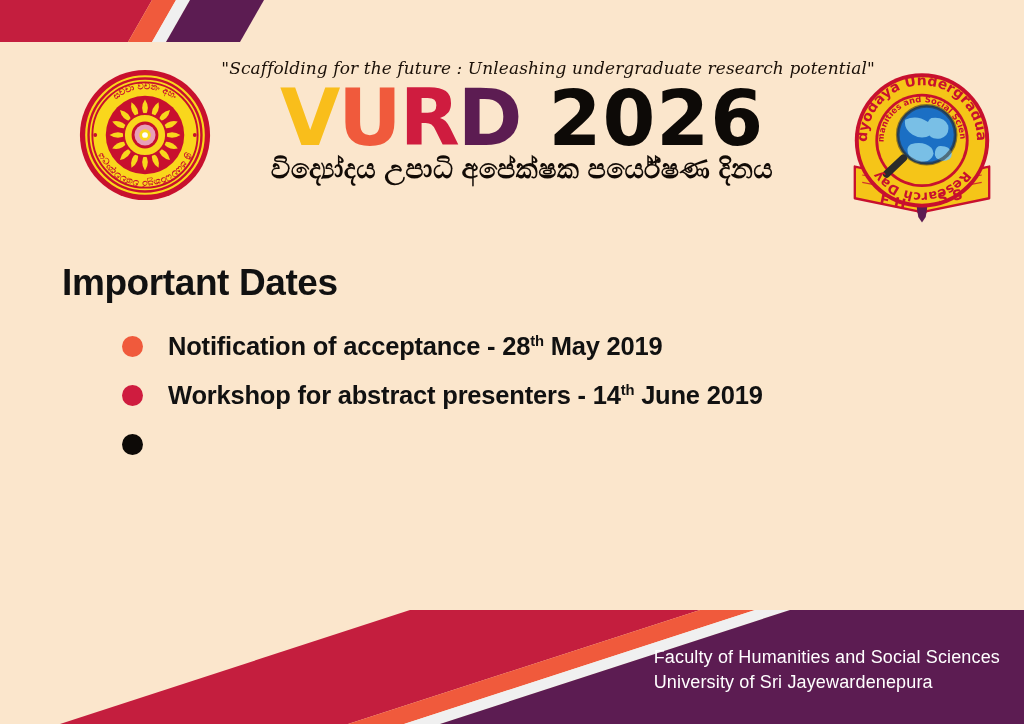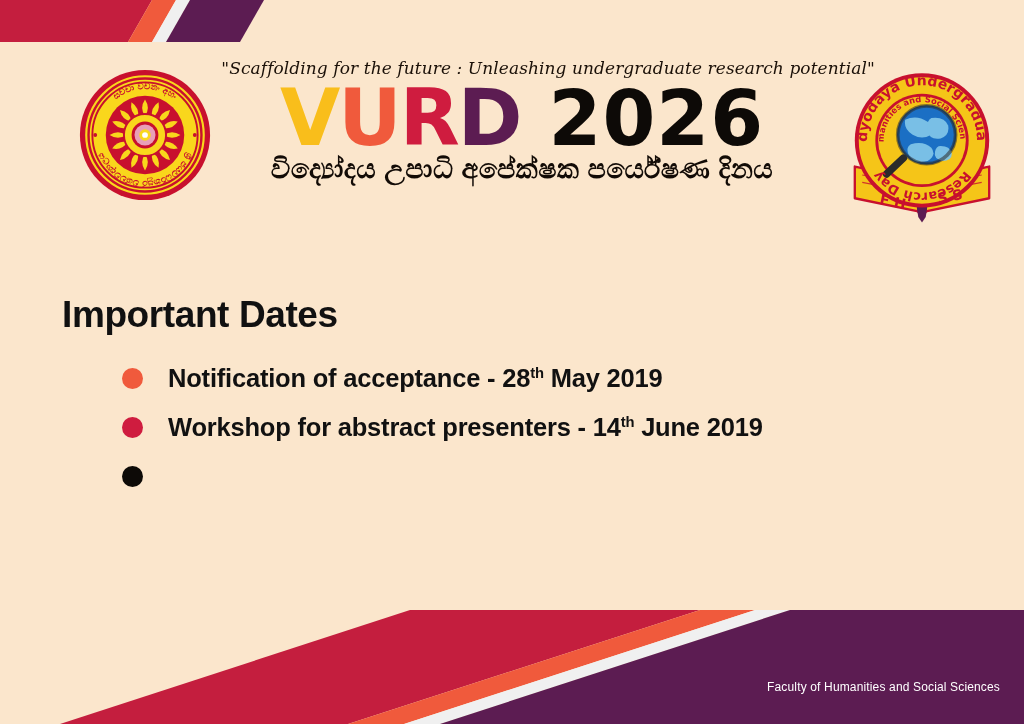--- a/index.html
+++ b/index.html
@@ -81,21 +81,20 @@
 
   
   .main { position:absolute; left:0; top:262px; width:1024px; }
   .section-title {
     margin-left:62px;
     font-family:"Liberation Sans", sans-serif;
     font-weight:bold;
     font-size:37px;
     color:#111;
     letter-spacing:-0.4px;
-    margin-top:32px;
   }
   .date-list { margin-top:18px; margin-left:122px; list-style:none; }
   .date-item {
     display:flex;
     align-items:center;
     height:49px;
   }
   .bullet {
     width:21px; height:21px;
     border-radius:50%;
@@ -111,21 +110,21 @@
     white-space:nowrap;
   }
   .date-text sup { font-size:0.58em; vertical-align:super; }
 
   
   .footer-text {
     position:absolute;
     right:24px; bottom:28px;
     color:#ffffff;
     font-family:"Liberation Sans", sans-serif;
-    font-size:12px;
+    font-size:18px;
     line-height:1.42;
     letter-spacing:0.15px;
     z-index:5;
   }
 </style>
 </head>
 <body style="background: rgb(251, 230, 204);">
 
 <div class="banner-top">
   <svg viewBox="0 0 1024 42" preserveAspectRatio="none">
@@ -268,13 +267,14 @@
   <svg viewBox="0 0 1024 124" preserveAspectRatio="none">
     <polygon points="60,124 410,10 700,10 348,124" fill="#C41E3E"></polygon>
     <polygon points="348,124 700,10 755,10 404,124" fill="#F05A3C"></polygon>
     <polygon points="404,124 755,10 790,10 440,124" fill="#F0F0F0"></polygon>
     <polygon points="440,124 790,10 1024,10 1024,124" fill="#5C1C52"></polygon>
   </svg>
 </div>
 
 <div class="footer-text">
   <div>Faculty of Humanities and Social Sciences</div>
+  <div>University of Sri Jayewardenepura</div>
 </div>
 
 </body></html>

